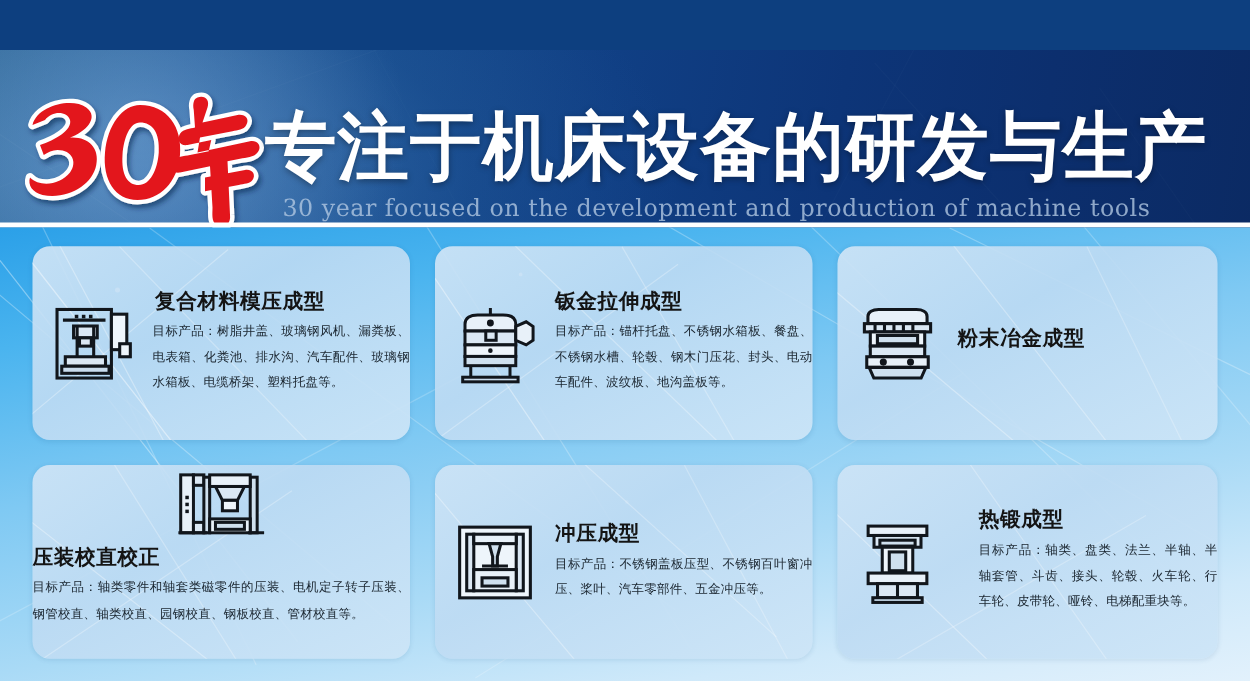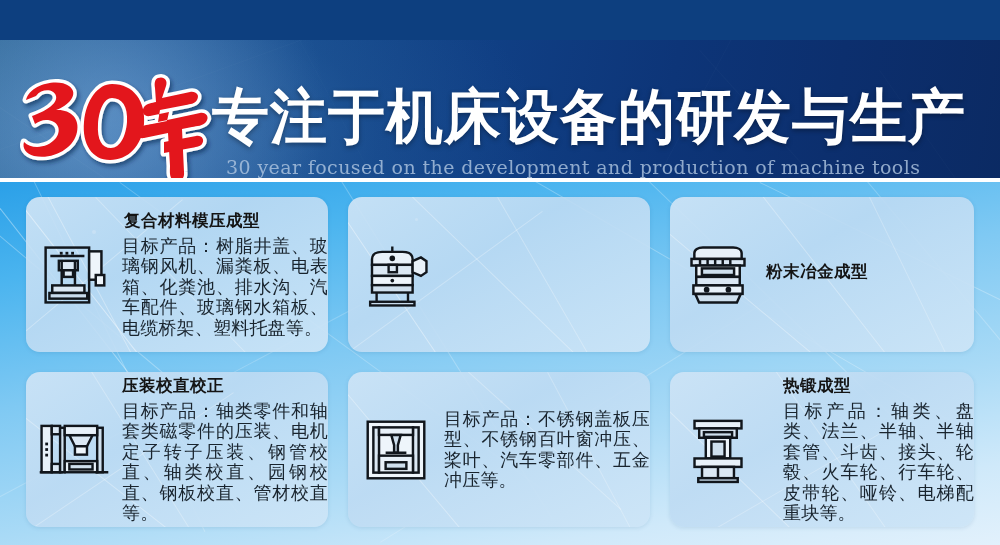--- a/index.html
+++ b/index.html
@@ -192,32 +192,32 @@
   }
   .card-title {
     font-size: 16.5px;
     font-weight: bold;
     color: #141414;
     letter-spacing: 0.5px;
     margin-bottom: 5px;
     line-height: 20px;
   }
   .card-desc {
-    font-size: 18px;
+    font-size: 10px;
     color: #19242e;
     line-height: 20.5px;
     letter-spacing: 0.2px;
     text-align: justify;
   }
 
   
   #card-1 { left: 26px;  top: 15px;  width: 302px; height: 155px; }
   #card-2 { left: 348px; top: 15px;  width: 302px; height: 155px; }
-  #card-3 { left: 670px; top: 15px;  width: 304px; height: 155px; }
-  #card-4 { left: 26px;  top: 190px; width: 302px; height: 155px; }
+  #card-3 { left: 670px; top: 15px;  width: 304px; height: 155px; font-family: Liberation Mono, monospace; }
+  #card-4 { left: 26px;  top: 190px; width: 302px; height: 155px; flex-direction: column; }
   #card-5 { left: 348px; top: 190px; width: 302px; height: 155px; }
   #card-6 { left: 670px; top: 190px; width: 304px; height: 155px; gap: 17px; }
 
   
   #card-1 .card-title { margin-left: 2px; }
 </style>
 </head>
 <body>
 
 <div id="banner">
@@ -347,20 +347,24 @@
             <path d="M18,56 L18,66"></path>
             <path d="M52,56 L52,66"></path>
             <rect x="11" y="66" width="48" height="4" fill="#c9dced"></rect>
             <path d="M57,22 L66,18 L72,22 L72,34 L66,38 L57,34 Z" fill="#e8f1f9"></path>
             <rect x="31" y="26" width="9" height="8" fill="#dbe8f4"></rect>
           </g>
           <circle cx="35" cy="19" r="3" fill="#11161c"></circle>
           <circle cx="35" cy="43" r="2" fill="#11161c"></circle>
         </svg>
       </div>
+      <div class="card-text">
+        <div class="card-title">钣金拉伸成型</div>
+        <div class="card-desc">目标产品：锚杆托盘、不锈钢水箱板、餐盘、不锈钢水槽、轮毂、钢木门压花、封头、电动车配件、波纹板、地沟盖板等。</div>
+      </div>
     </div>
 
     <div class="card" id="card-3">
       <div class="card-inner-lines">
         <i style="left:-20px; top:20px; width:230px; transform:rotate(40deg); opacity:.6;"></i>
         <i style="left:90px;  top:-5px; width:220px; transform:rotate(52deg); opacity:.55;"></i>
         <i style="left:200px; top:0px;  width:180px; transform:rotate(64deg); opacity:.45;"></i>
       </div>
       <div class="card-icon">
         <svg viewBox="0 0 74 74" width="70" height="70" aria-hidden="true">
@@ -436,20 +440,21 @@
             <rect x="53" y="11" width="6" height="48" fill="#dbe8f4"></rect>
             <rect x="17" y="11" width="36" height="8" fill="#e8f1f9"></rect>
             <path d="M30,19 L40,19 L37,30 L37,38 L33,38 L33,30 Z" fill="#cfe0ee"></path>
             <path d="M24,38 L46,38"></path>
             <rect x="17" y="41" width="36" height="18" fill="#e8f1f9"></rect>
             <rect x="24" y="48" width="22" height="7" fill="#cfe0ee"></rect>
           </g>
         </svg>
       </div>
       <div class="card-text">
+        <div class="card-title">冲压成型</div>
         <div class="card-desc">目标产品：不锈钢盖板压型、不锈钢百叶窗冲压、桨叶、汽车零部件、五金冲压等。</div>
       </div>
     </div>
 
     <div class="card" id="card-6">
       <div class="card-inner-lines">
         <i style="left:-20px; top:20px;  width:240px; transform:rotate(44deg); opacity:.6;"></i>
         <i style="left:100px; top:-10px; width:230px; transform:rotate(55deg); opacity:.5;"></i>
         <i style="left:30px;  top:165px; width:250px; transform:rotate(-30deg); opacity:.45;"></i>
       </div>

